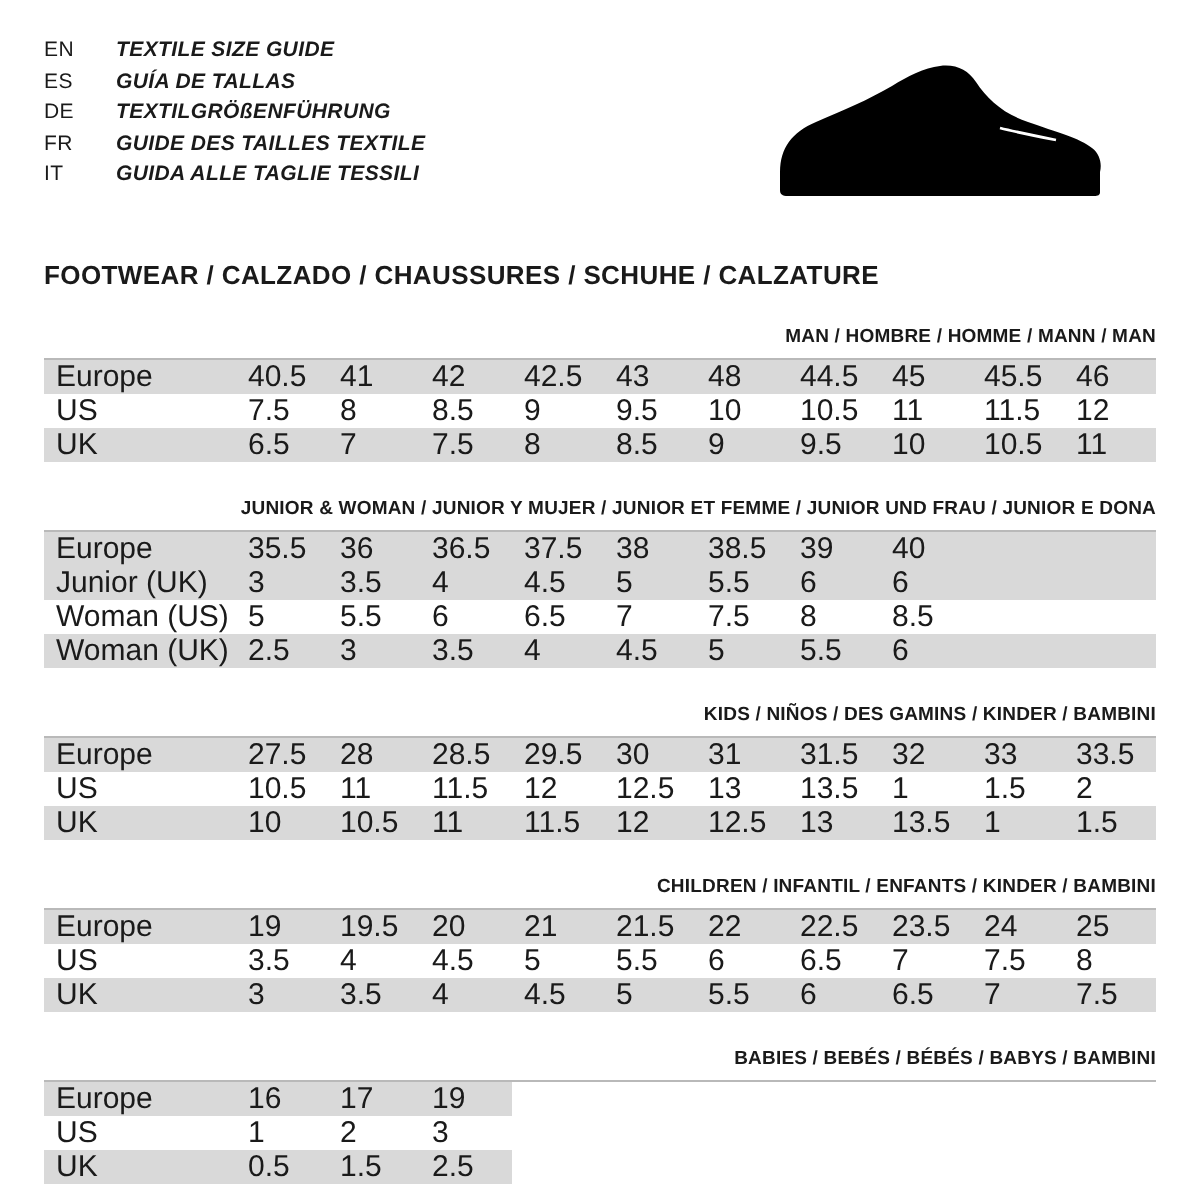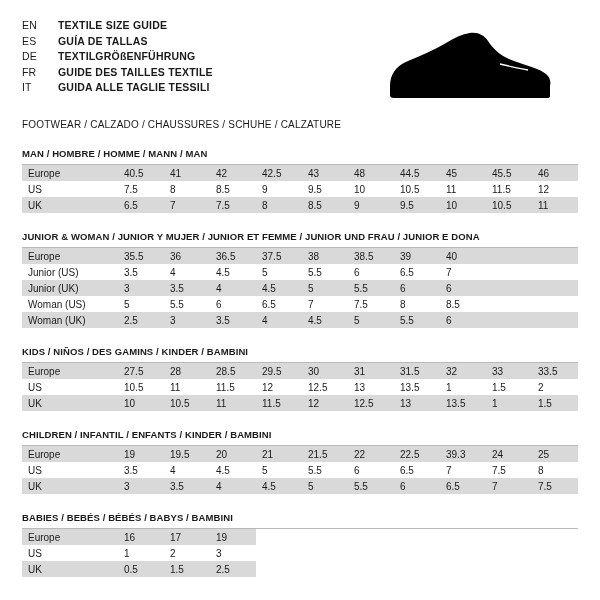--- a/index.html
+++ b/index.html
@@ -39,51 +39,53 @@
     letter-spacing: 0.2px;
   }
   .lang-code {
     width: 36px;
     flex: none;
     font-weight: normal;
   }
   .lang-title {
     font-weight: bold;
     white-space: nowrap;
+    font-style: italic;
   }
 
   .shoe-art {
     margin-right: 26px;
     margin-top: 12px;
   }
 
   .section-title {
-    font-weight: normal;
-    font-size: 10px;
+    font-weight: bold;
+    font-size: 13px;
     letter-spacing: 0.2px;
-    margin-top: 15px;
+    margin-top: 25px;
   }
 
   
   .group {
     margin-top: 18px;
   }
   .group-head {
     font-weight: bold;
     font-size: 9.5px;
     letter-spacing: 0.1px;
     padding-bottom: 5px;
     border-bottom: 1px solid #b9b9b9;
     margin-bottom: 0;
+    text-align: right;
   }
   table.size {
     border-collapse: collapse;
     table-layout: fixed;
     width: 100%;
-    font-size: 10px;
+    font-size: 15px;
   }
   table.size td {
     height: 16px;
     padding: 0 0 0 6px;
     vertical-align: middle;
     white-space: nowrap;
   }
   table.size tr.shaded td {
     background: #d9d9d9;
   }
@@ -189,33 +191,20 @@
           <tr class="shaded">
         <td class="label">Europe</td>
         <td>35.5</td>
         <td>36</td>
         <td>36.5</td>
         <td>37.5</td>
         <td>38</td>
         <td>38.5</td>
         <td>39</td>
         <td>40</td>
-        <td></td>
-        <td></td>
-      </tr>
-      <tr class="plain">
-        <td class="label">Junior (US)</td>
-        <td>3.5</td>
-        <td>4</td>
-        <td>4.5</td>
-        <td>5</td>
-        <td>5.5</td>
-        <td>6</td>
-        <td>6.5</td>
-        <td>7</td>
         <td></td>
         <td></td>
       </tr>
       <tr class="shaded">
         <td class="label">Junior (UK)</td>
         <td>3</td>
         <td>3.5</td>
         <td>4</td>
         <td>4.5</td>
         <td>5</td>
@@ -308,21 +297,21 @@
       <tbody>
           <tr class="shaded">
         <td class="label">Europe</td>
         <td>19</td>
         <td>19.5</td>
         <td>20</td>
         <td>21</td>
         <td>21.5</td>
         <td>22</td>
         <td>22.5</td>
-        <td>39.3</td>
+        <td>23.5</td>
         <td>24</td>
         <td>25</td>
       </tr>
       <tr class="plain">
         <td class="label">US</td>
         <td>3.5</td>
         <td>4</td>
         <td>4.5</td>
         <td>5</td>
         <td>5.5</td>

